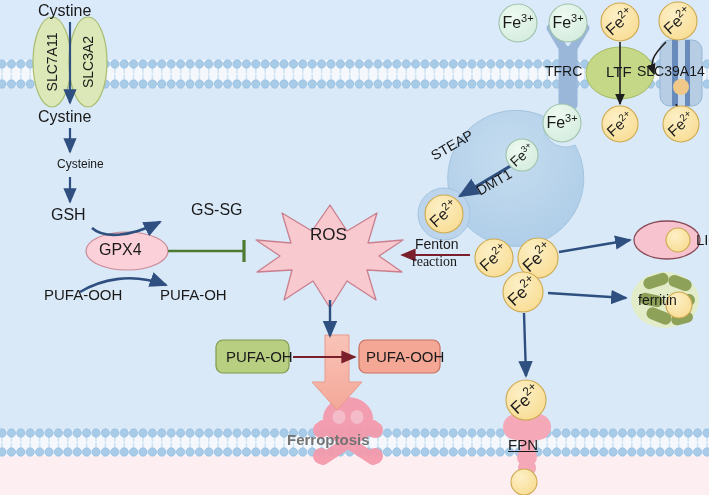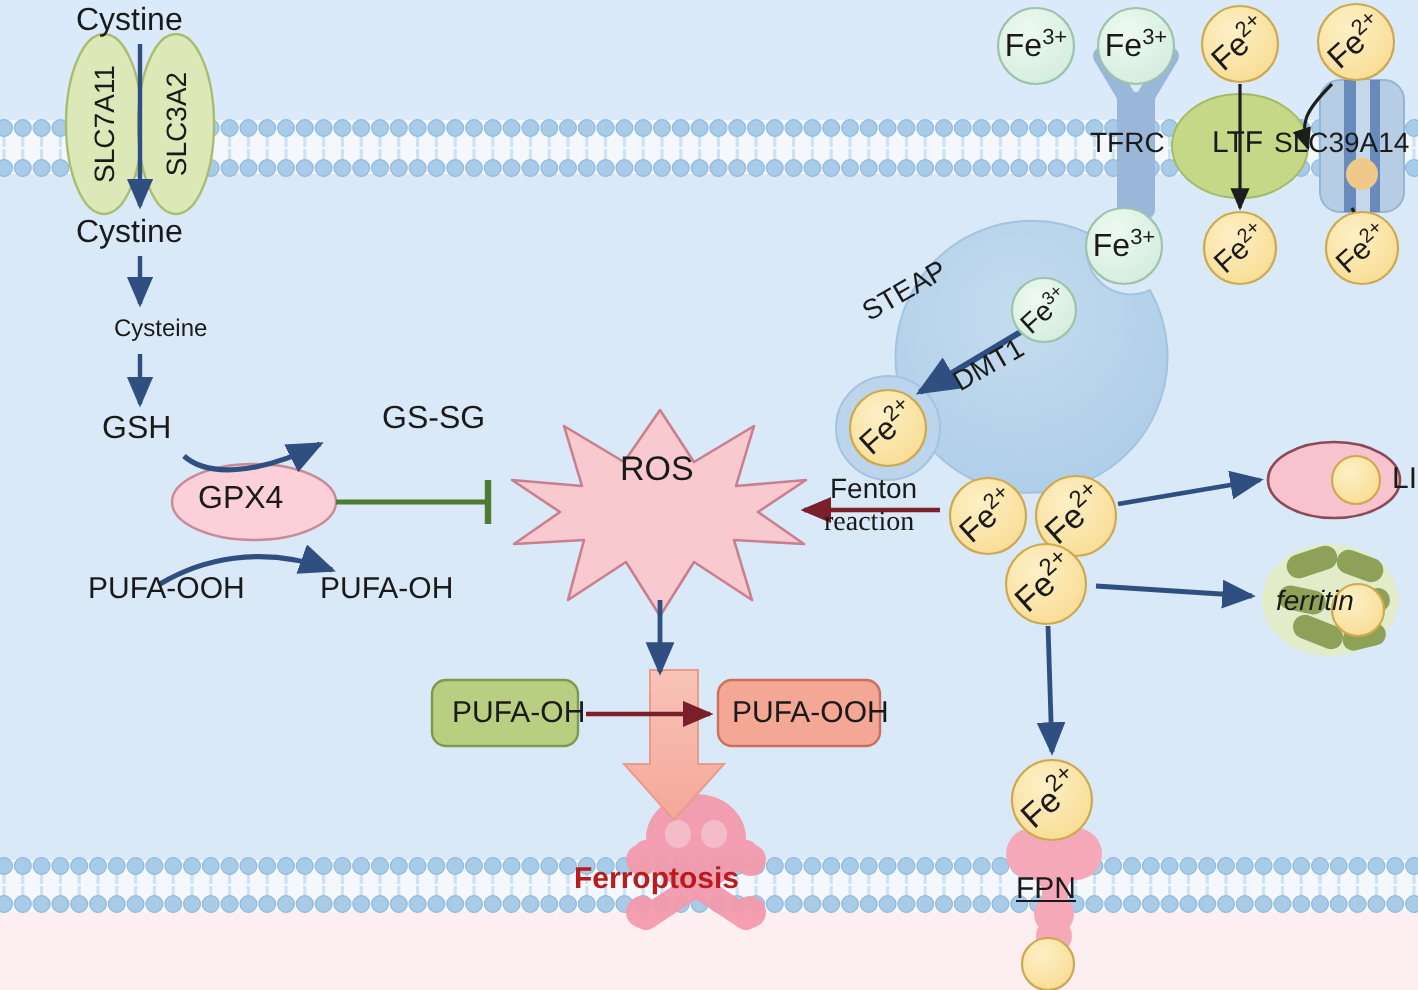--- a/index.html
+++ b/index.html
@@ -883,22 +883,22 @@
 <div class="lbl" style="left:88px;top:62px;font-size:14px;transform:translate(-50%,-50%) rotate(-90deg);transform-origin:center;">SLC3A2</div>
 
 <div class="lbl" style="left:545px;top:63px;font-size:14px;">TFRC</div>
 <div class="lbl" style="left:606px;top:63px;font-size:15px;">LTF</div>
 <div class="lbl" style="left:637px;top:63px;font-size:14px;">SLC39A14</div>
 <div class="lbl" style="left:508px;top:436px;font-size:15px;text-decoration:underline;">FPN</div>
 
 <div class="lbl" style="left:310px;top:225px;font-size:17px;">ROS</div>
 <div class="lbl" style="left:226px;top:348px;font-size:15px;">PUFA-OH</div>
 <div class="lbl" style="left:366px;top:348px;font-size:15px;">PUFA-OOH</div>
-<div class="lbl" style="left:287px;top:431px;font-size:15px;font-weight:bold;color:#b91c1c;">Ferroptosis</div>
+<div class="lbl" style="left:287px;top:431px;font-size:15px;font-weight:bold;color:#737373;">Ferroptosis</div>
 
 <div class="lbl" style="left:415px;top:236px;font-size:14px;">Fenton</div>
 <div class="lbl" style="left:412px;top:254px;font-size:14px;font-family:Liberation Serif, serif;">reaction</div>
 <div class="lbl" style="left:452px;top:145px;font-size:14px;transform:translate(-50%,-50%) rotate(-30deg);transform-origin:center;">STEAP</div>
 <div class="lbl" style="left:494px;top:182px;font-size:14px;transform:translate(-50%,-50%) rotate(-30deg);transform-origin:center;">DMT1</div>
 <div class="lbl" style="left:653px;top:231px;font-size:15px;margin-left:43px;">LIP</div>
-<div class="lbl" style="left:638px;top:292px;font-size:14px;font-style:italic;">ferritin</div>
+<div class="lbl" style="left:638px;top:292px;font-size:14px;">ferritin</div>
 
 </div>
 
 </body></html>

